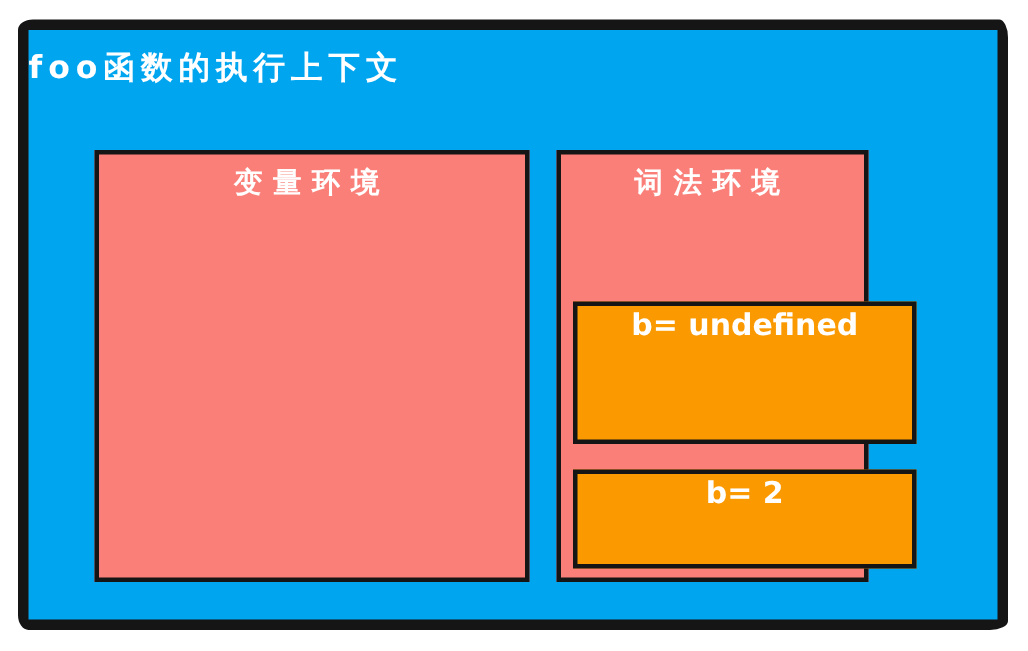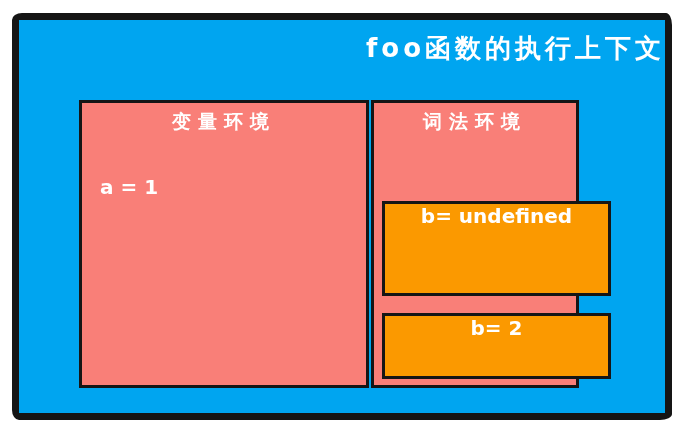--- a/index.html
+++ b/index.html
@@ -22,35 +22,35 @@
     left:12px;top:13px;
     width:660px;height:407px;
     background:var(--blue);
     border:7px solid var(--ink);
     border-radius:10px 6px 12px 7px / 7px 12px 6px 10px;
   }
   .frame-title{
     position:absolute;
     left:0;right:0;
     top:11px;
-    text-align:right;
+    text-align:left;
     color:var(--text);
-    font-size:26px;
+    font-size:21px;
     font-weight:bold;
     letter-spacing:4px;
     white-space:nowrap;
   }
   .panel{
     position:absolute;
     top:80px;
     height:288px;
     background:var(--salmon);
     border:3px solid var(--ink);
   }
-  .panel-var{ left:60px; width:290px;padding-left:36px; }
+  .panel-var{ left:44px; width:290px;padding-left:36px; }
   .panel-lex{ left:352px; width:208px; }
   .panel-title{
     position:absolute;
     left:0;right:0;
     top:6px;
     text-align:center;
     color:var(--text);
     font-size:19px;
     font-weight:bold;
     letter-spacing:7px;
@@ -88,21 +88,20 @@
 </style>
 </head>
 <body>
 
 <div class="frame">
 
   <div class="frame-title">foo函数的执行上下文</div>
 
   <div class="panel panel-var">
     <div class="panel-title">变量环境</div>
-    <div class="entry entry-0">a = 1</div>
   </div>
 
   <div class="panel panel-lex">
     <div class="panel-title">词法环境</div>
 
     <div class="scope-block scope-block-0">
       <div class="scope-line">b= undefined</div>
     </div>
 
     <div class="scope-block scope-block-1">

